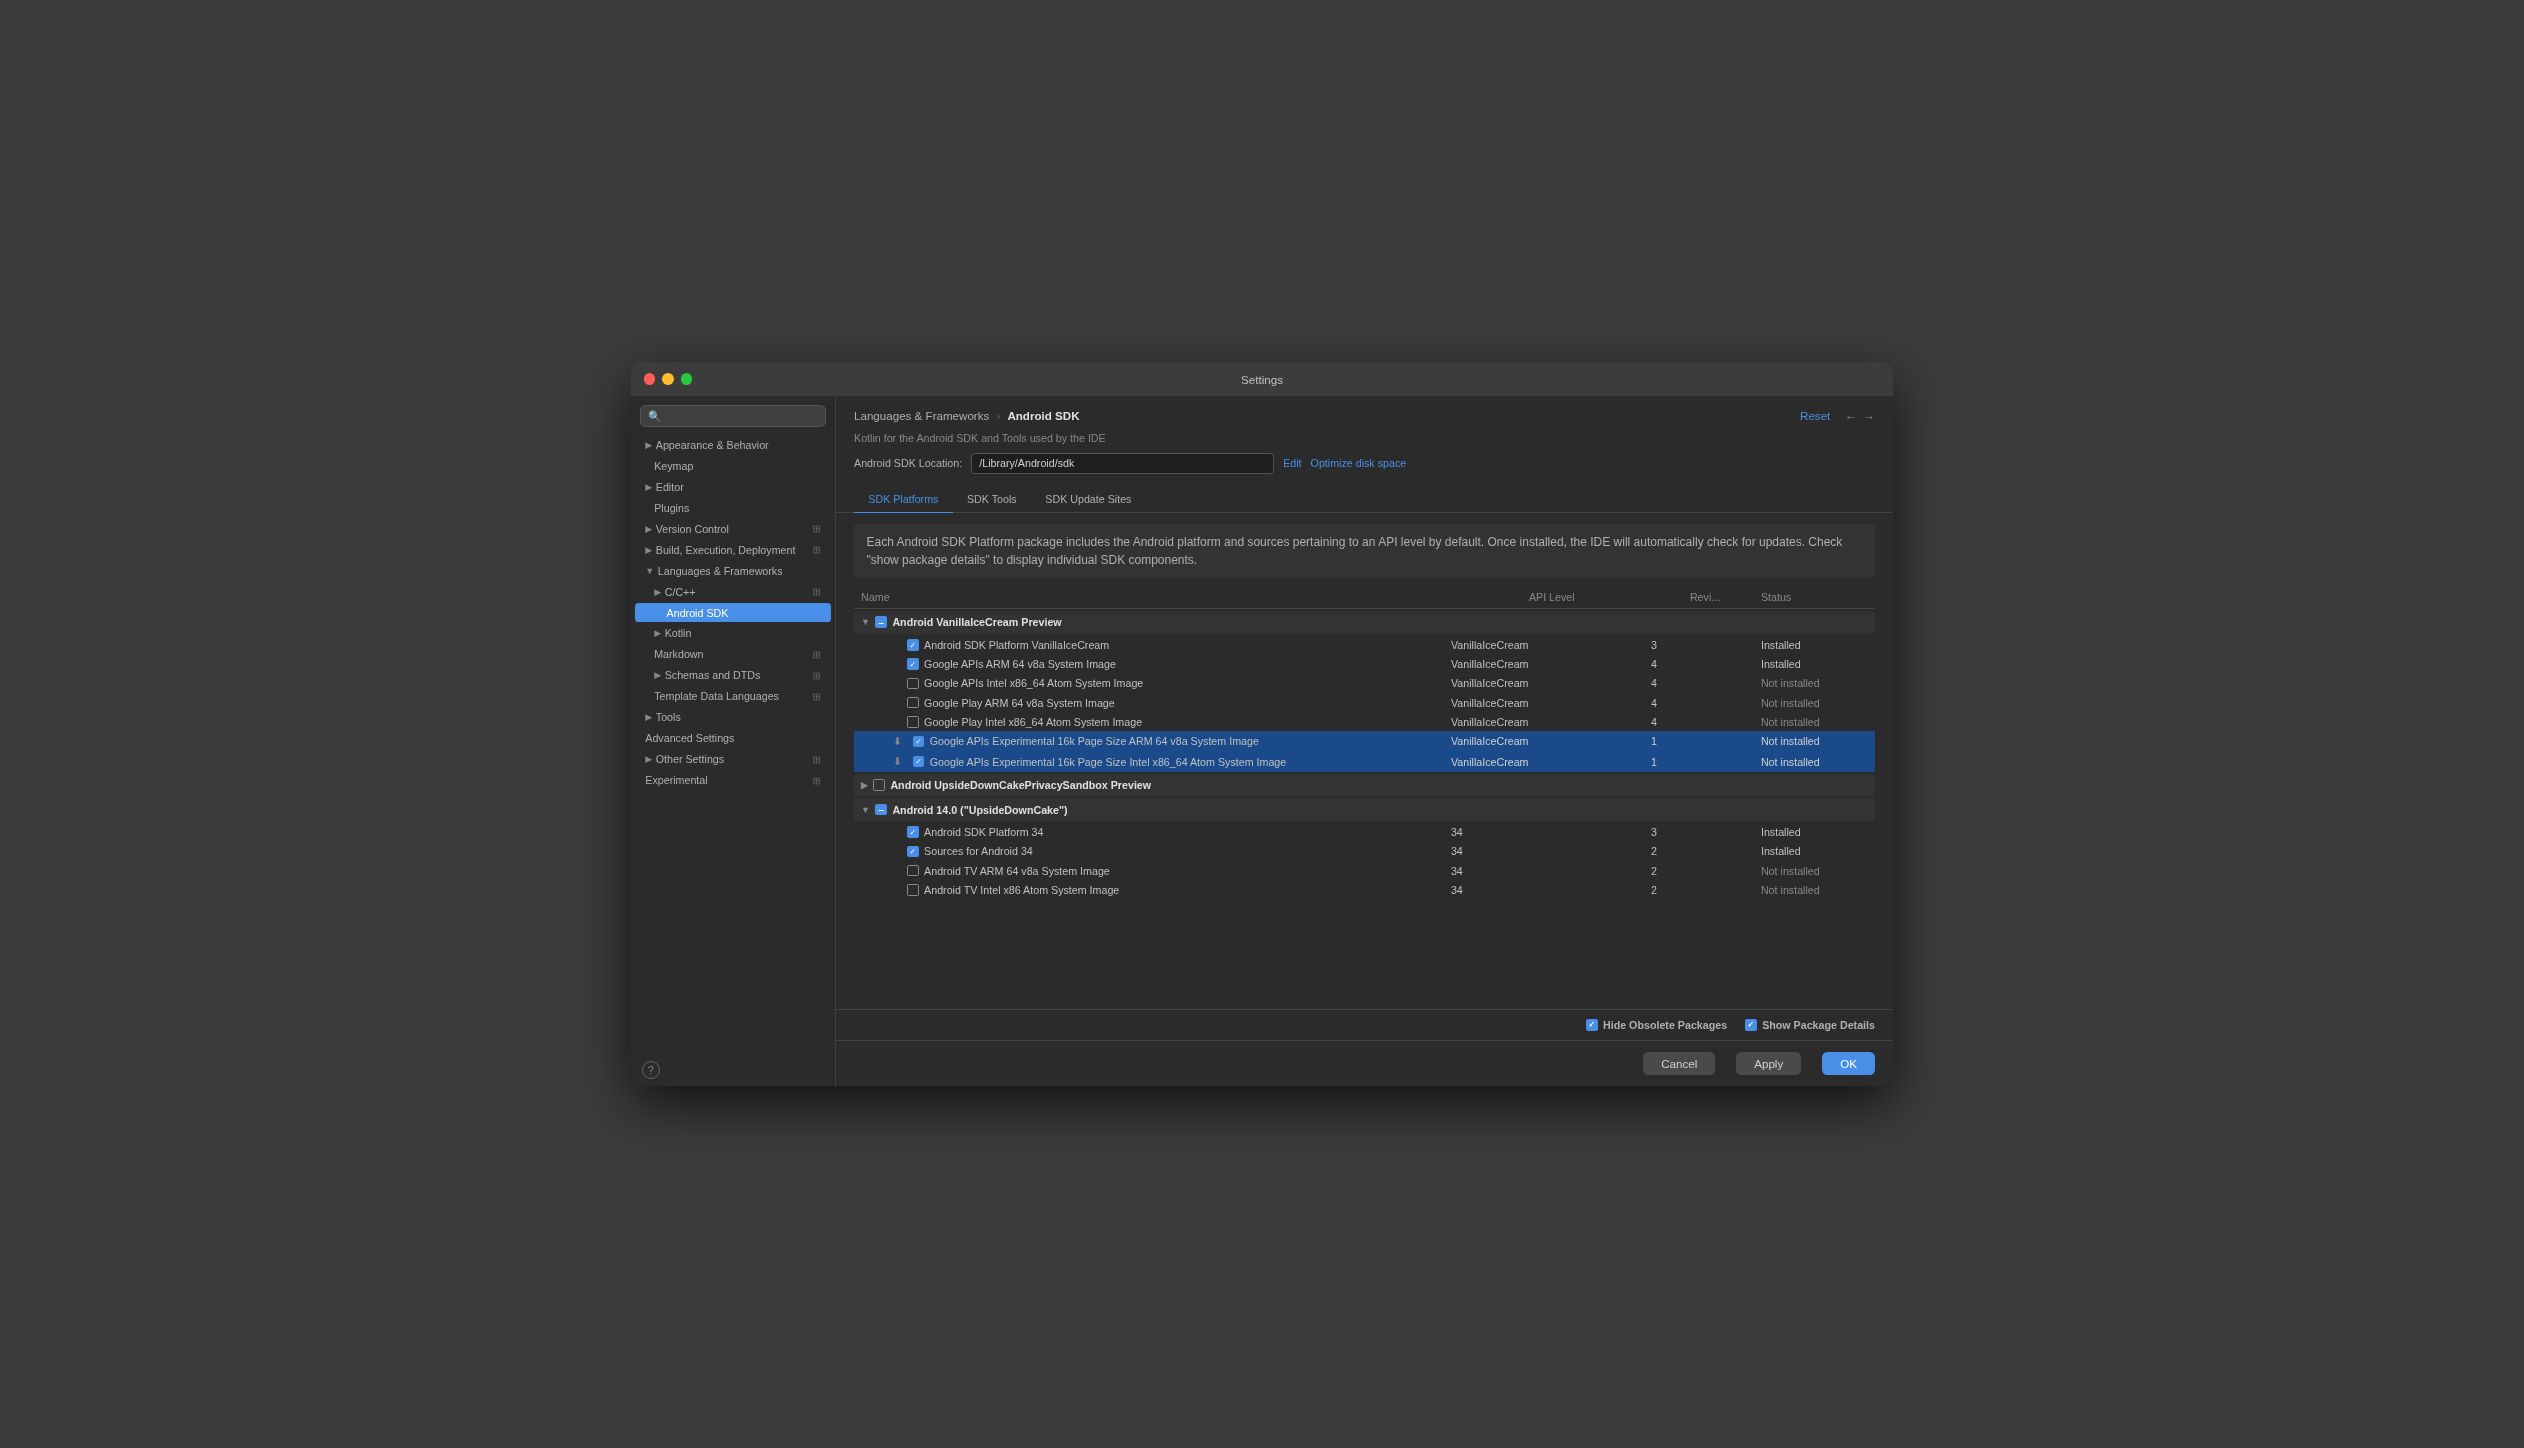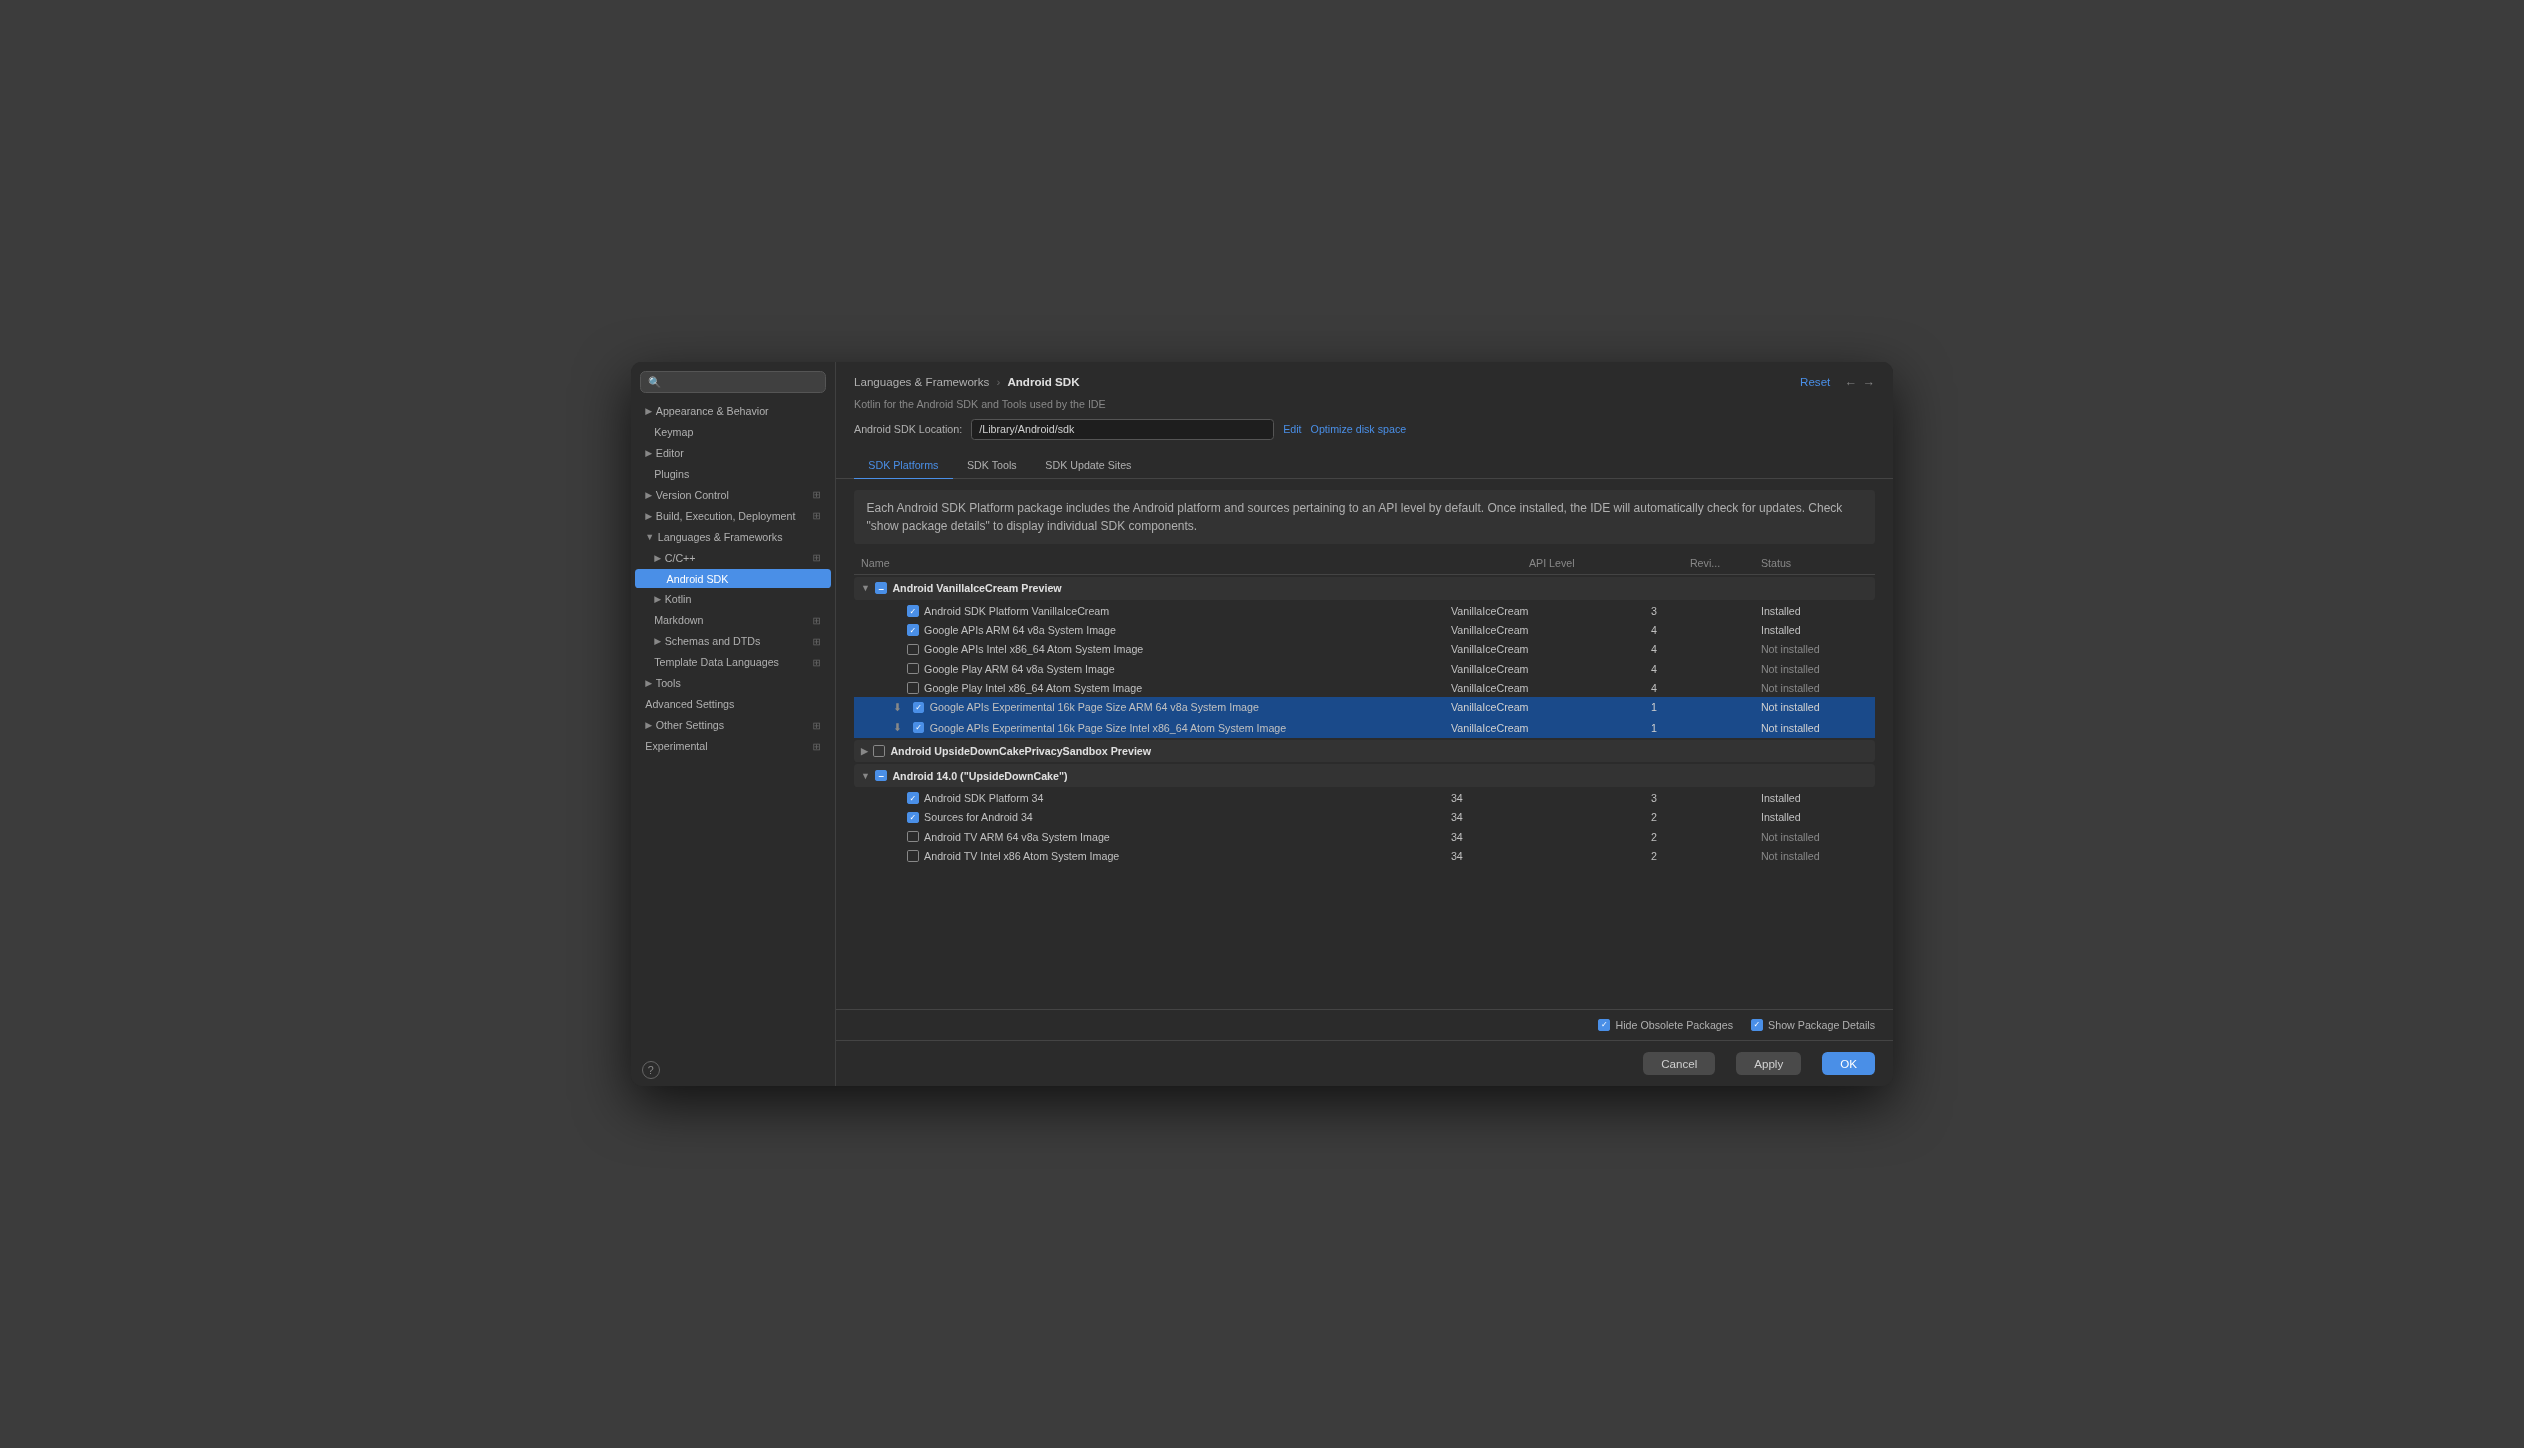--- a/index.html
+++ b/index.html
@@ -327,20 +327,21 @@
       align-items: center;
       gap: 18px;
       margin-left: auto;
     }
     .footer-checkbox-item {
       display: flex;
       align-items: center;
       gap: 5.4px;
       color: #b0b0b0;
       font-size: 10.7px;
+      font-weight: bold;
     }
     .dialog-footer {
       padding: 10.7px 18px;
       display: flex;
       align-items: center;
       justify-content: flex-end;
       gap: 21px;
       border-top: 0.9px solid #444;
       flex-shrink: 0;
     }
@@ -362,20 +363,28 @@
     }
     ::-webkit-scrollbar { width: 5.4px; }
     ::-webkit-scrollbar-track { background: #2b2b2b; }
     ::-webkit-scrollbar-thumb { background: #555; border-radius: 2.7px; }
   </style>
 </head>
 <body>
 
 <div class="window">
 
+  <div class="title-bar">
+    <div class="window-controls">
+      <button class="window-btn btn-close"></button>
+      <button class="window-btn btn-minimize"></button>
+      <button class="window-btn btn-maximize"></button>
+    </div>
+    <span class="title-text">Settings</span>
+  </div>
 
   <div class="main-content">
 
     <div class="sidebar">
       <div class="search-box">
         <span class="search-icon">🔍</span>
         <input class="search-input" type="text" placeholder="" style="">
       </div>
 
       <div class="nav-item">

